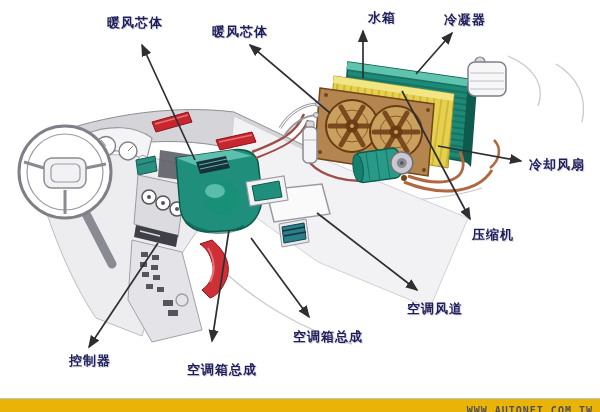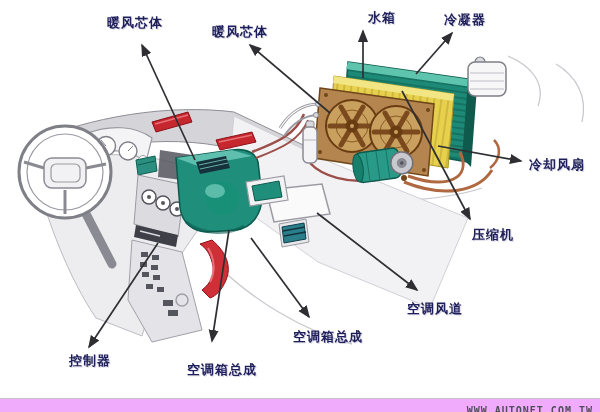--- a/index.html
+++ b/index.html
@@ -19,21 +19,21 @@
   #lbl-radiator    {left:368px; top:9px;}
   #lbl-condenser   {left:444px; top:11px;font-family:Liberation Serif, serif;}
   #lbl-ac-pipes    {left:529px; top:156px;}
   #lbl-compressor  {left:472px; top:226px;}
   #lbl-ac-duct     {left:407px; top:300px;}
   #lbl-ac-box      {left:293px; top:328px;text-align:center;}
   #lbl-evaporator  {left:187px; top:361px;}
   #lbl-controller  {left:69px;  top:352px;}
   #watermark-bar{
     position:absolute;left:0;bottom:0;width:600px;height:14px;
-    background:#f0abfc;border-top:1px solid #c4c4c8;box-sizing:border-box;
+    background:#eab308;border-top:1px solid #c4c4c8;box-sizing:border-box;
     text-align:right;
     padding-left:16px;
   }
   #watermark-text{
     display:inline-block;margin-right:7px;font-size:10px;font-weight:bold;
     color:#4e4e58;letter-spacing:1px;line-height:13px;
     font-family:"DejaVu Sans Mono","Liberation Mono",monospace;
   }
 </style>
 </head>

